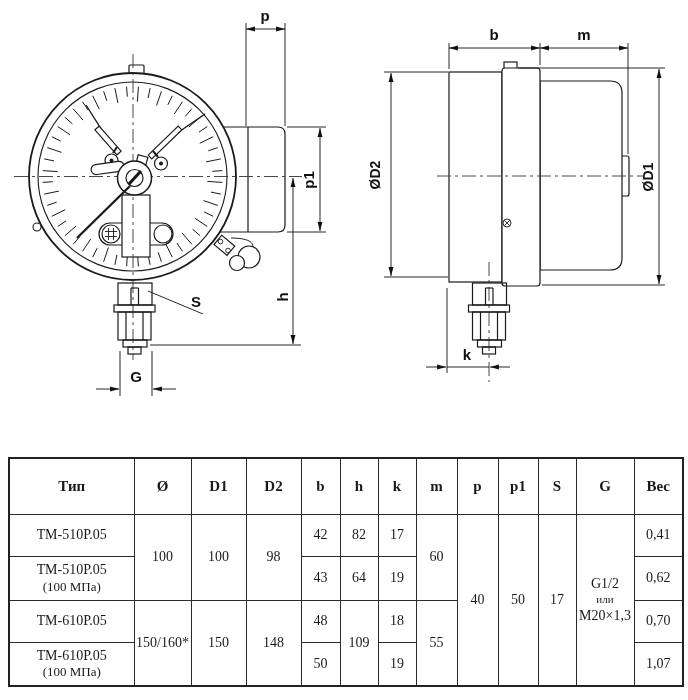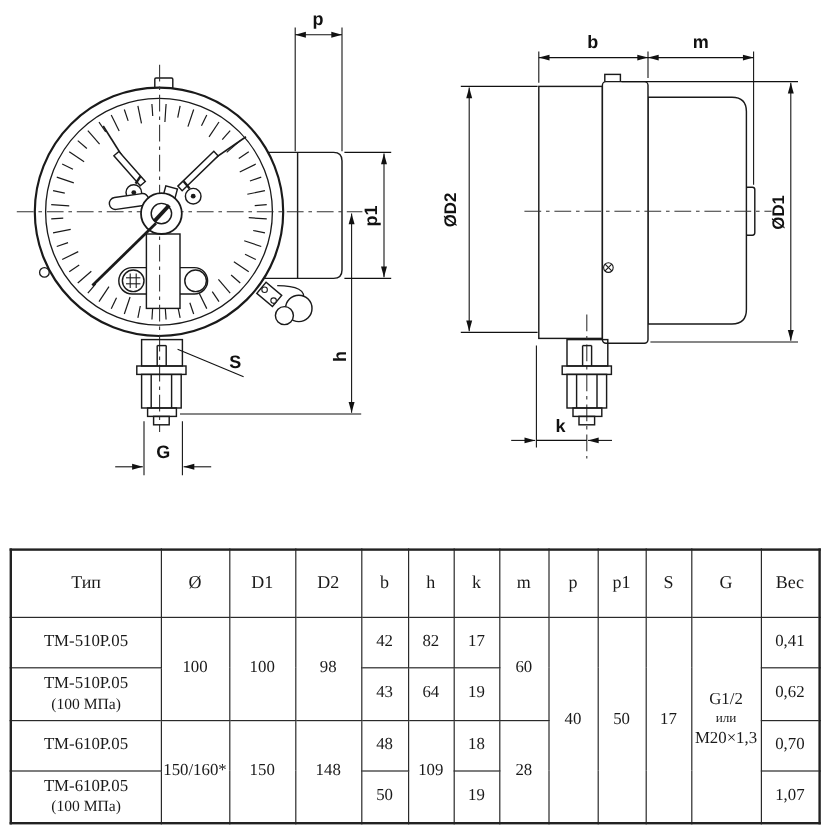--- a/index.html
+++ b/index.html
@@ -4,21 +4,21 @@
 <style>
   html,body{margin:0;padding:0;background:#fff;}
   body{width:688px;height:700px;position:relative;font-family:"Liberation Serif",serif;color:#1a1a1a;}
   #drawing{position:absolute;top:0;left:0;}
   svg text{font-family:"Liberation Sans",sans-serif;font-weight:bold;font-size:15px;fill:#111;}
   svg text.dia{font-size:14px;}
   table.dims{position:absolute;left:8px;top:457px;width:674px;border-collapse:collapse;table-layout:fixed;
              border:2px solid #222;}
   table.dims th, table.dims td{border:1px solid #2a2a2a;text-align:center;vertical-align:middle;padding:0;
              font-size:14px;line-height:1.25;}
-  table.dims th{font-size:15px;font-weight:normal;}
+  table.dims th{font-size:15px;font-weight:bold;}
   tr.hdr{height:56px;}
   tr.r1{height:42px;} tr.r2{height:44px;} tr.r3{height:42px;} tr.r4{height:44px;}
   .tnote{font-size:13px;font-family:Liberation Serif, serif;}
   .gsmall{font-size:11px;}
 </style>
 </head>
 <body>
 
 <svg id="drawing" width="688" height="452" viewBox="0 0 688 452">
   <defs>
@@ -299,21 +299,21 @@
       <td>0,62</td>
     </tr>
     <tr class="r3">
       <td>ТМ-610Р.05</td>
       <td rowspan="2">150/160*</td>
       <td rowspan="2">150</td>
       <td rowspan="2">148</td>
       <td>48</td>
       <td rowspan="2">109</td>
       <td>18</td>
-      <td rowspan="2">28</td>
+      <td rowspan="2">55</td>
       <td>0,70</td>
     </tr>
     <tr class="r4">
       <td>
         <div>ТМ-610Р.05</div>
         <div class="tnote">(100 МПа)</div>
       </td>
       <td>50</td>
       <td>19</td>
       <td>1,07</td>

